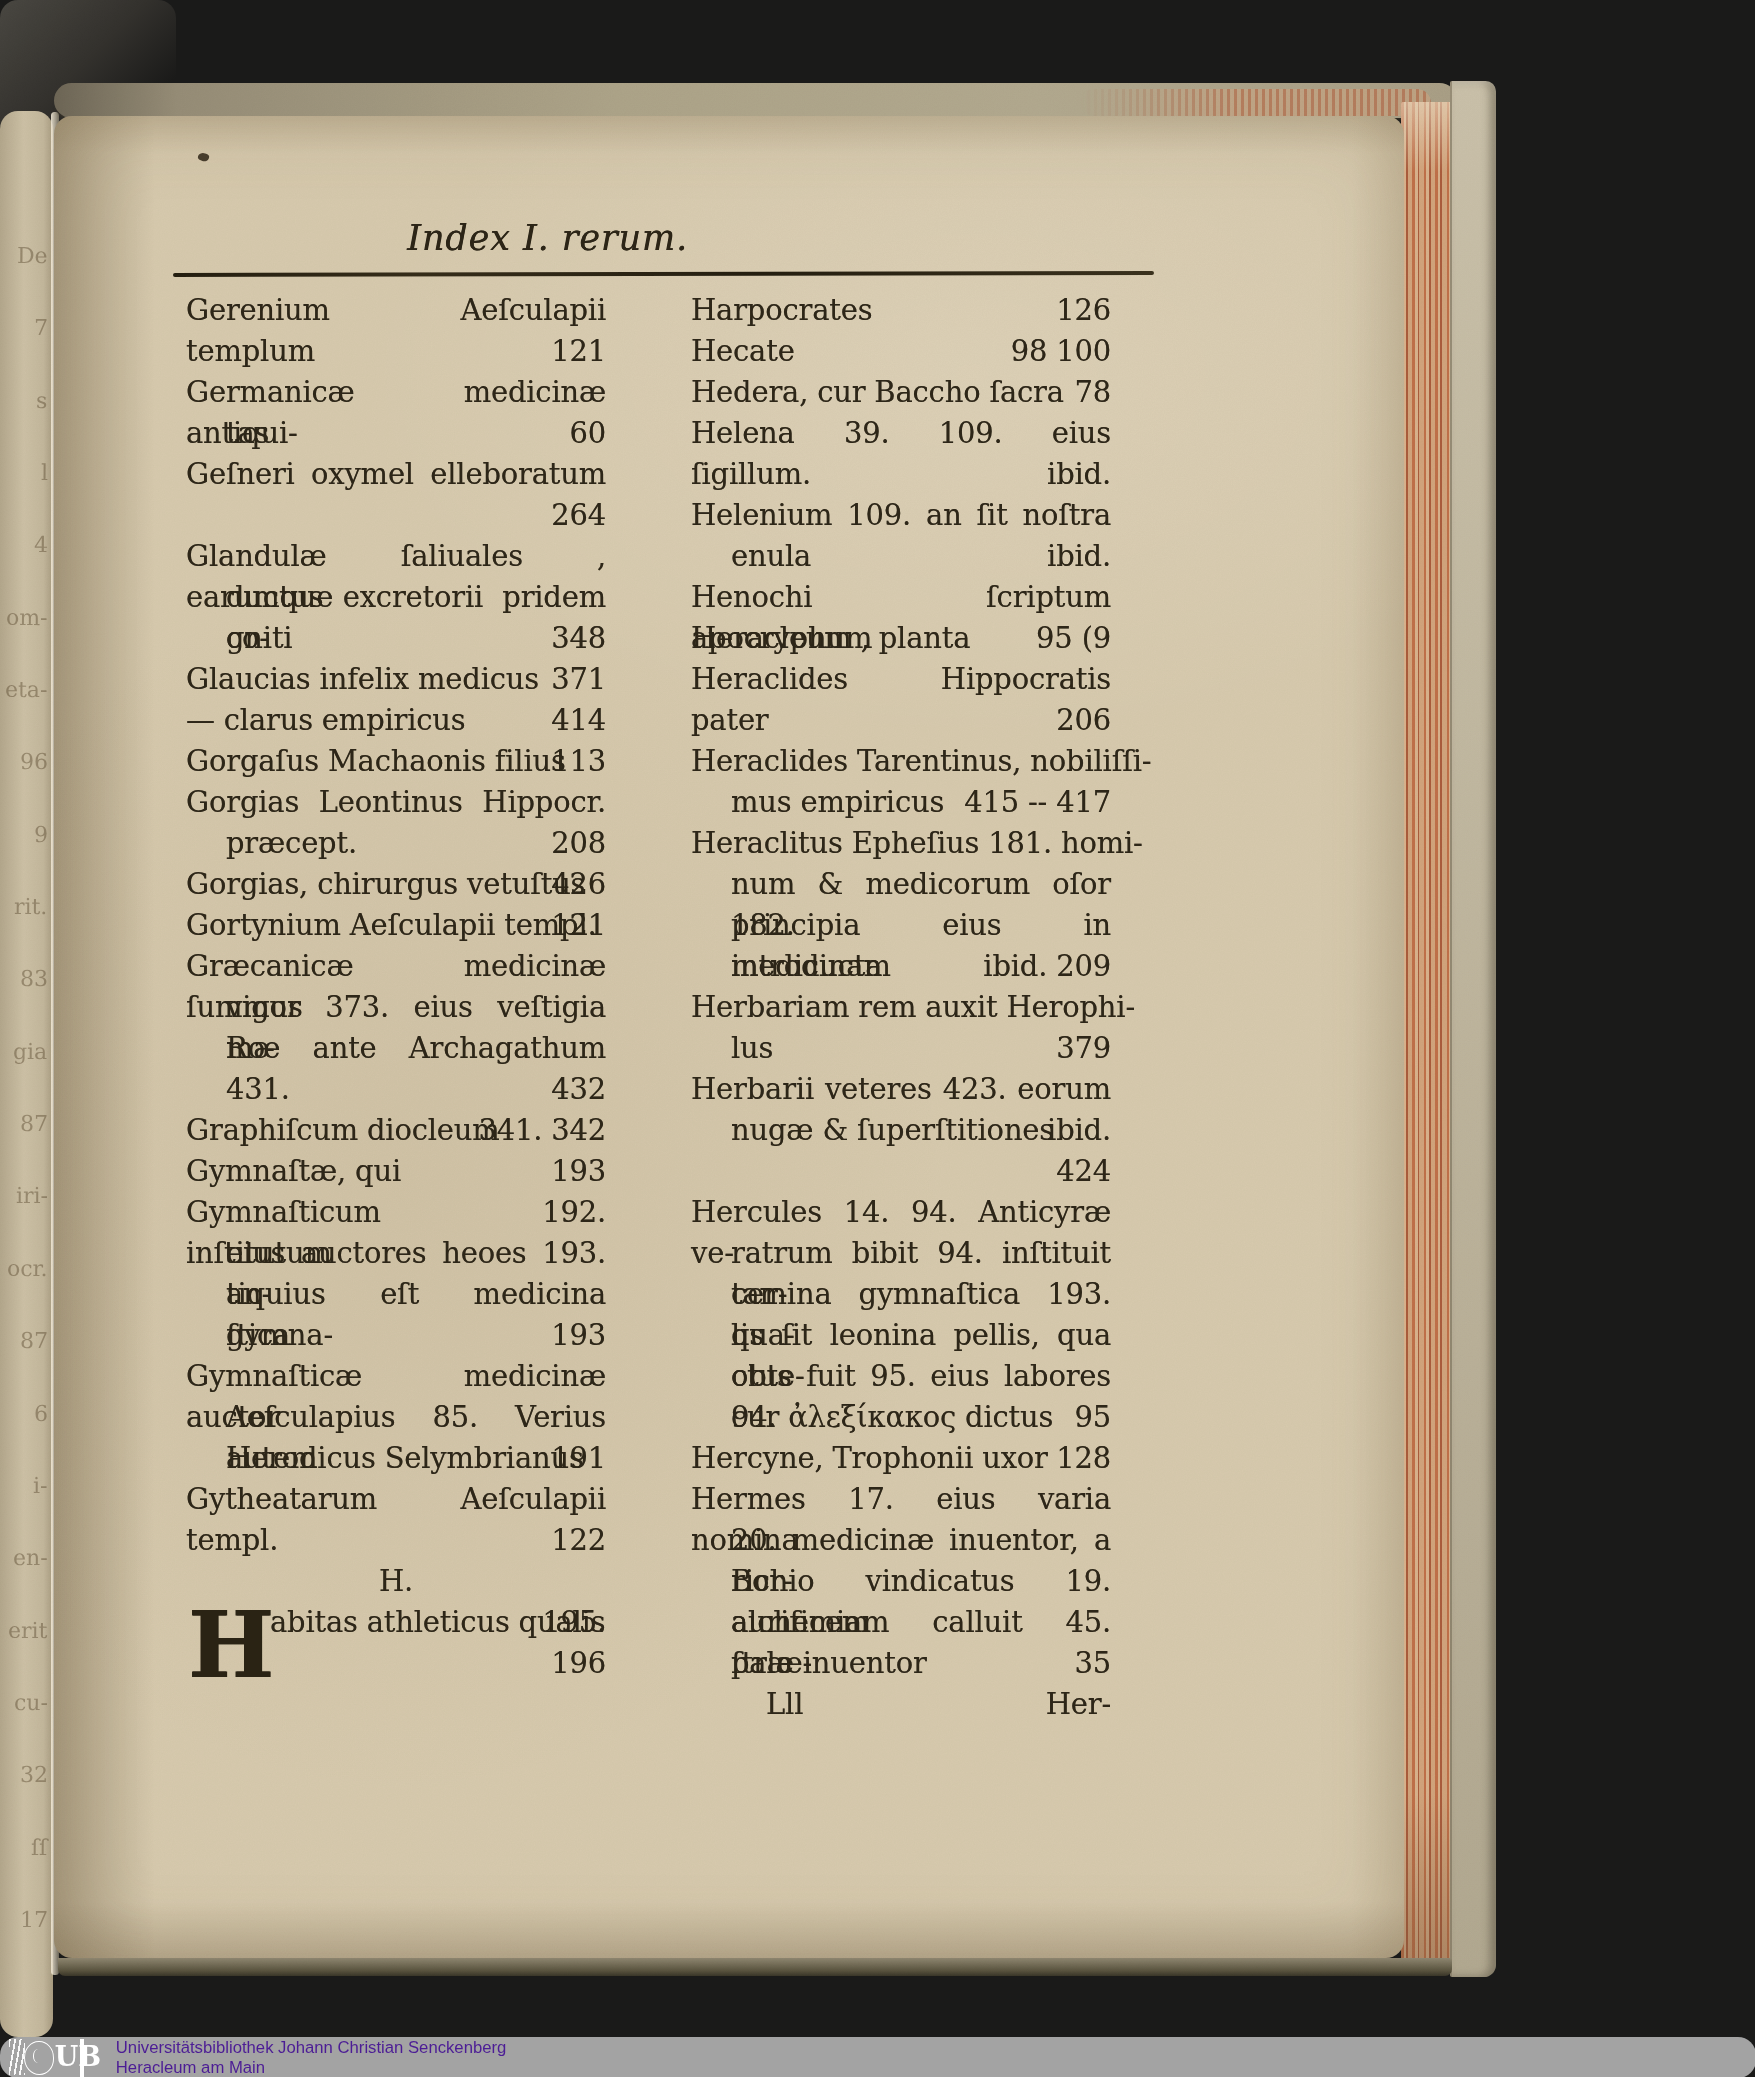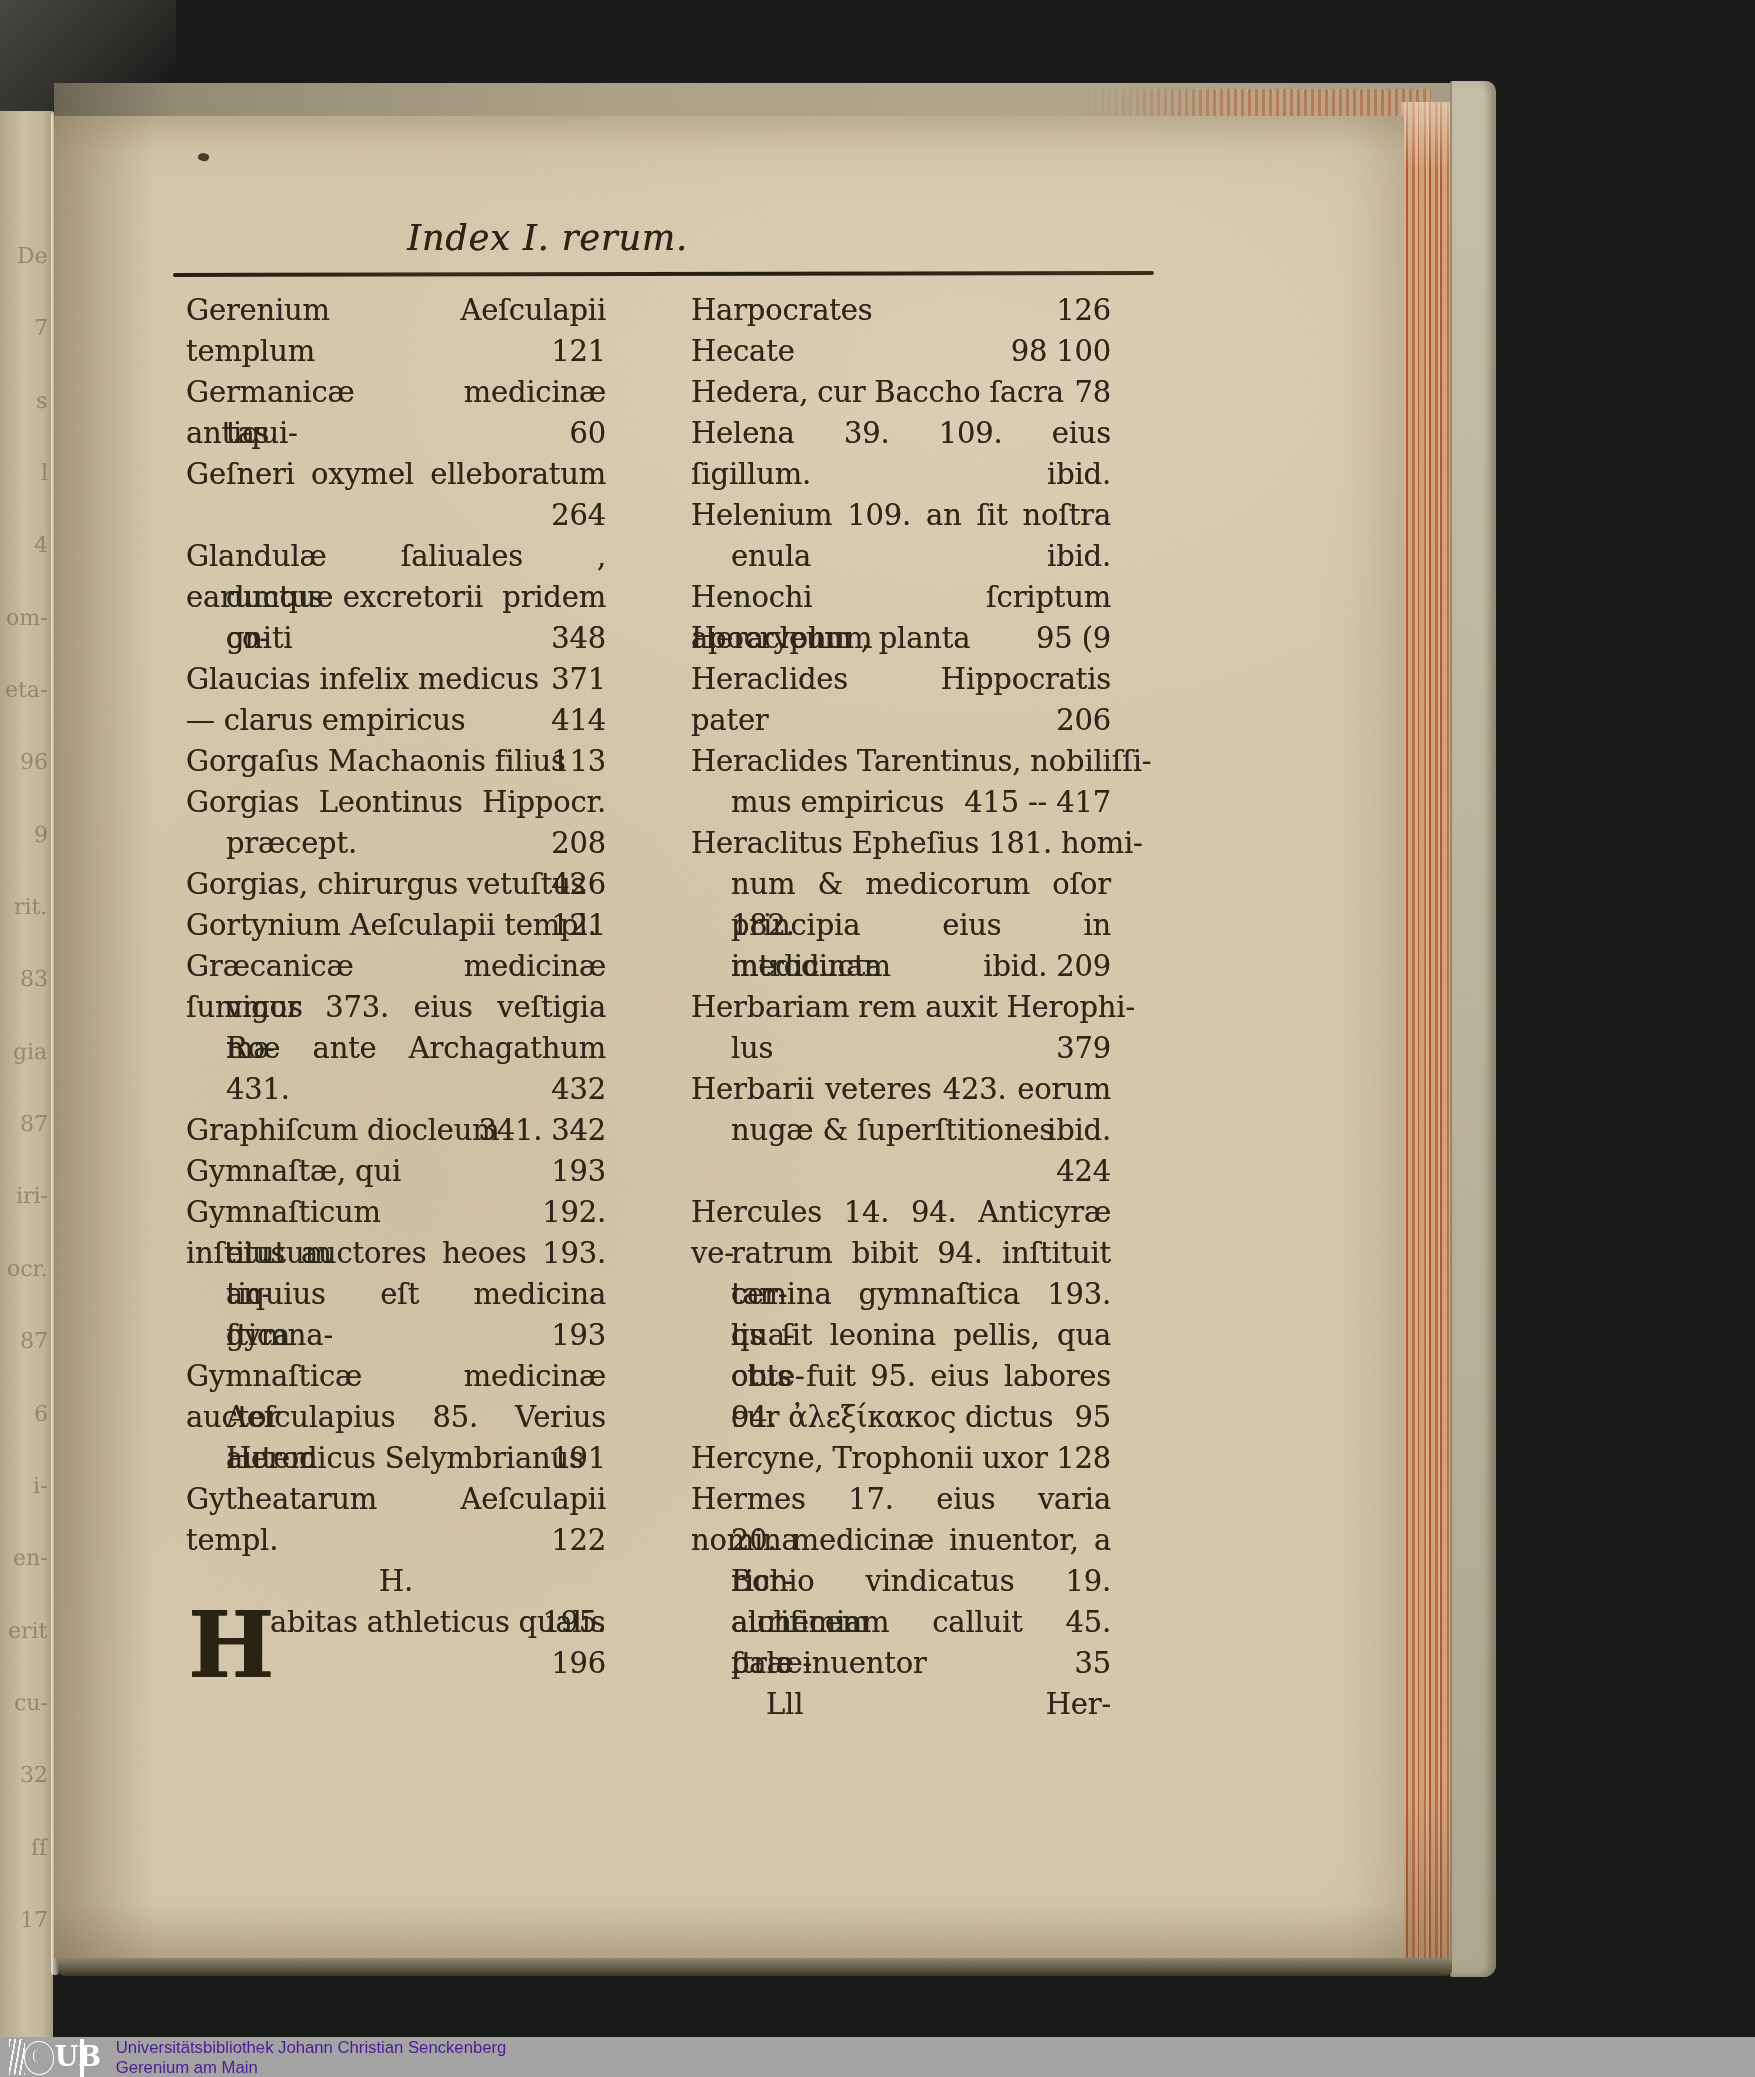--- a/index.html
+++ b/index.html
@@ -1,18 +1,18 @@
 <!DOCTYPE html>
 <html style="font-size:14px"><head>
 <meta charset="utf-8">
 <style>
   html,body{margin:0;padding:0;background:#111;}
   .stage{position:relative;width:1756px;height:2078px;background:#1a1a19;overflow:hidden;
          font-family:"DejaVu Serif",serif;}
-  .abs{position:absolute;}
+  .abs{position:absolute;border-radius:18px;}
 
   
   .corner-gray{left:0;top:0;width:176px;height:149px;
     background:linear-gradient(135deg,#4a4842 0%,#33312d 45%,rgba(26,26,25,0) 78%);}
   .prev-page{left:0;top:111px;width:53px;height:1926px;
     background:linear-gradient(90deg,#b3a78c,#cdc1a6 45%,#c3b79c 82%,#a89c81);}
   .marginalia{position:absolute;top:132px;bottom:105px;left:0;right:5.3px;
     display:flex;flex-direction:column;justify-content:space-between;align-items:flex-end;
     font-size:22px;color:rgba(80,64,38,.42);}
   .frag{white-space:nowrap;transform:rotate(.4deg);}
@@ -405,18 +405,18 @@
   <div class="abs banner">
     <div class="logo">
       <div class="spines"></div>
       <div class="oval"></div>
       <div class="face"></div>
       <div class="ub">UB</div>
       <div class="endbar"></div>
     </div>
     <div class="banner-lines">
       <div>Universitätsbibliothek Johann Christian Senckenberg</div>
-      <div>Gerenium am Main</div>
+      <div>Heracleum am Main</div>
     </div>
   </div>
 
 </div>
 
 
 </body></html>

